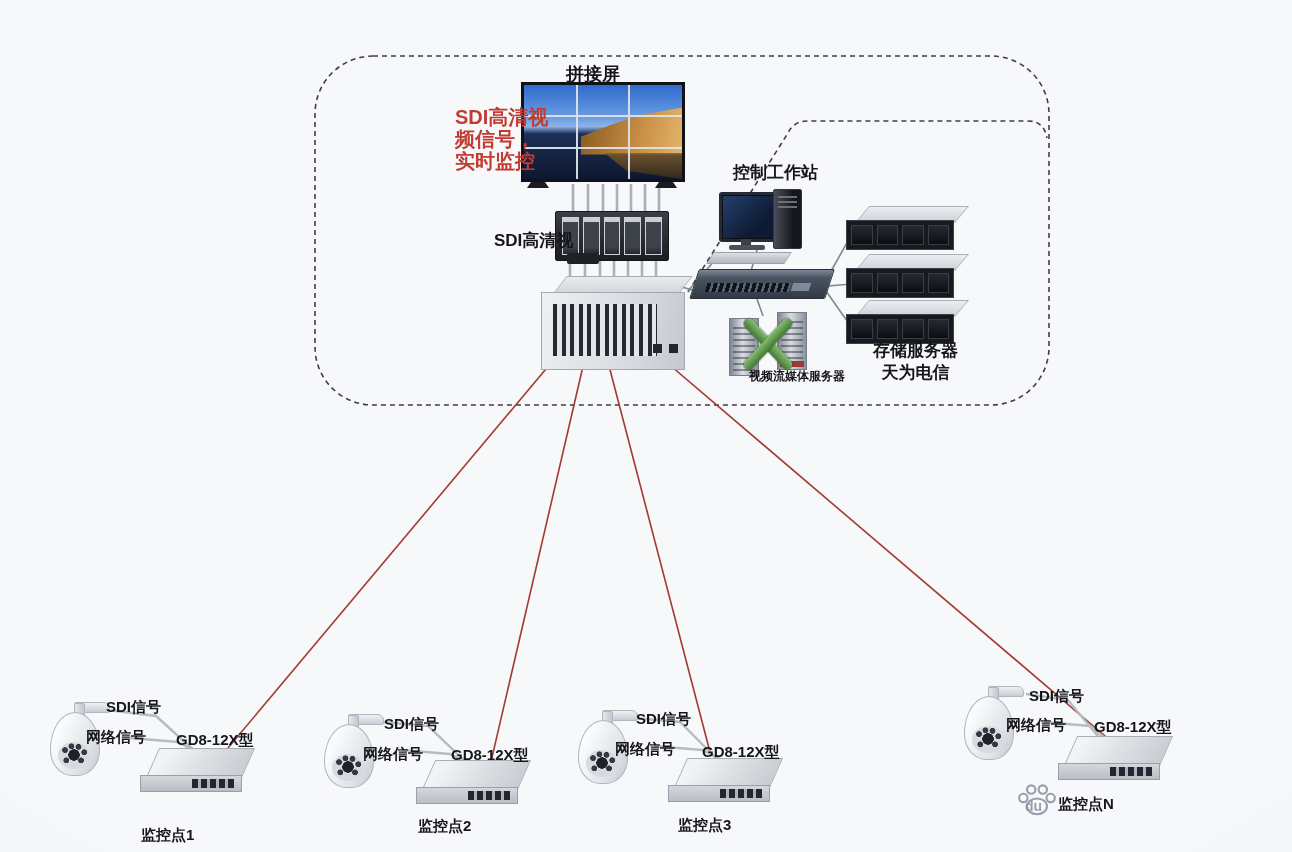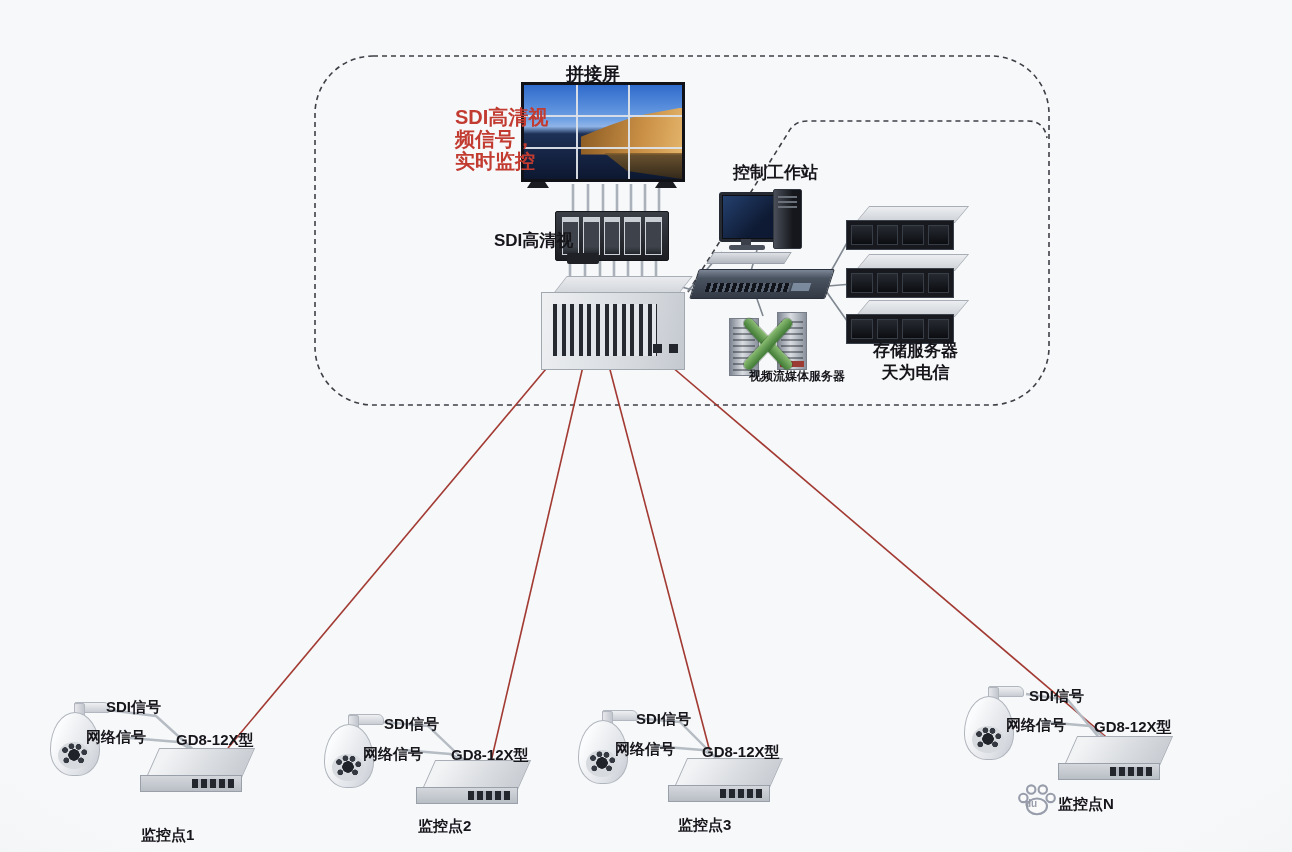--- a/index.html
+++ b/index.html
@@ -115,21 +115,21 @@
   .gdbox .g-front{position:absolute;left:0;bottom:2px;width:100px;height:15px;
     background:linear-gradient(#d4d8dd,#b9bec5);border:1px solid #9aa0a9;}
   .gdbox .g-ports{position:absolute;left:52px;bottom:6px;width:42px;height:9px;
     background:repeating-linear-gradient(90deg,#23262c 0 6px,#aeb3bb 6px 9px);z-index:2;}
 
   
   .watermark{position:absolute;left:1016px;top:772px;z-index:5;display:flex;align-items:flex-start;}
   .wm-text{font-size:37px;font-weight:700;letter-spacing:2px;color:rgba(252,252,254,.30);
     -webkit-text-stroke:1.6px #989daa;z-index:5;}
   .paw-wrap{position:relative;margin:6px 2px 0 0;}
-  .paw-du{position:absolute;left:9px;top:20px;font-size:10px;font-weight:700;color:#8f95a2;opacity:.9;}
+  .paw-du{position:absolute;left:9px;top:20px;font-size:14px;font-weight:700;color:#8f95a2;opacity:.9;}
 </style>
 </head>
 <body>
 
 <div class="stage">
 
   <svg class="layer" width="1292" height="852" viewBox="0 0 1292 852">
 
     <rect x="315" y="56" width="734" height="349" rx="58" fill="none" stroke="#3f3f46" stroke-width="1.6" stroke-dasharray="5 4"></rect>
 

